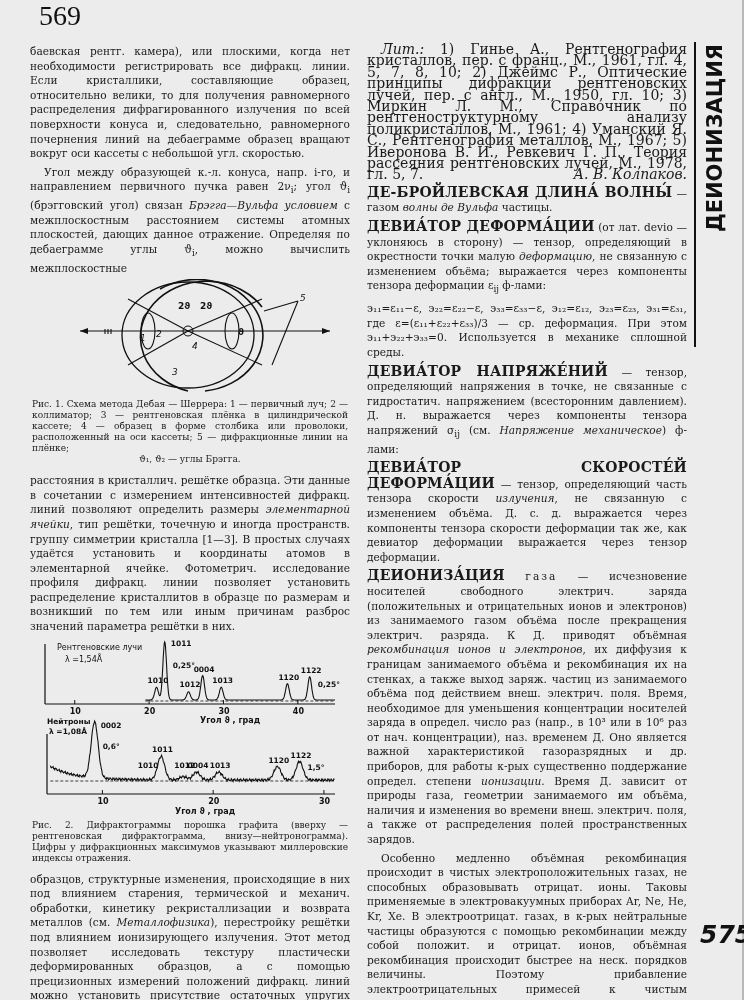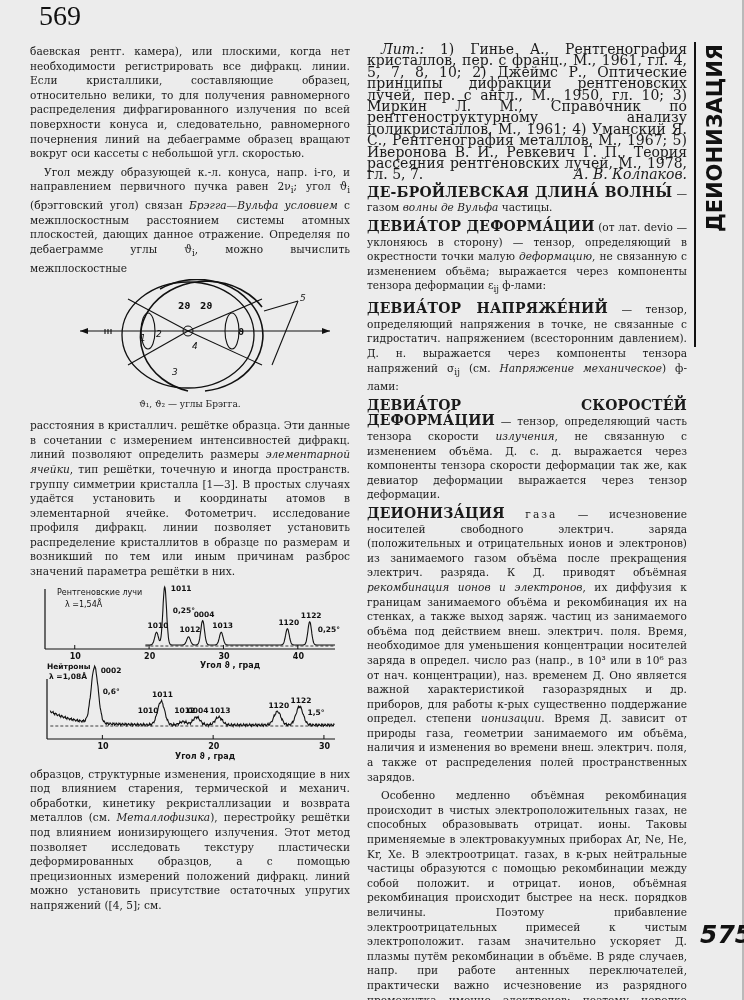--- a/index.html
+++ b/index.html
@@ -66,20 +66,21 @@
     <text x="100" y="62" font-size="9" font-style="italic">1</text>
     <text x="116" y="58" font-size="9" font-style="italic">2</text>
     <text x="132" y="96" font-size="9" font-style="italic">3</text>
     <text x="152" y="70" font-size="9" font-style="italic">4</text>
     <text x="260" y="22" font-size="9" font-style="italic">5</text>
     <text x="138" y="30" font-size="9" font-weight="bold">2ϑ</text>
     <text x="160" y="30" font-size="9" font-weight="bold">2ϑ</text>
     <text x="198" y="56" font-size="9" font-weight="bold">ϑ</text>
   </svg>
   <div class="caption">
+    <span>Рис. 1. Схема метода Дебая — Шеррера: 1 — первичный луч; 2 — коллиматор; 3 — рентгеновская плёнка в цилиндрической кассете; 4 — образец в форме столбика или проволоки, расположенный на оси кассеты; 5 — дифракционные линии на плёнке;</span>
     <span class="center">ϑ₁, ϑ₂ — углы Брэгга.</span>
   </div>
 
   <p><span>расстояния в кристаллич. решётке образца. Эти данные в сочетании с измерением интенсивностей дифракц. линий позволяют определить размеры </span><span class="it">элементарной ячейки</span><span>, тип решётки, точечную и иногда пространств. группу симметрии кристалла [1—3]. В простых случаях удаётся установить и координаты атомов в элементарной ячейке. Фотометрич. исследование профиля дифракц. линии позволяет установить распределение кристаллитов в образце по размерам и возникший по тем или иным причинам разброс значений параметра решётки в них.</span></p>
 
   <svg id="fig2" class="fig" width="310" height="180" viewBox="0 0 310 180">
     <g id="fig2-top">
         <line x1="10" y1="66" x2="300" y2="66" stroke="#111" stroke-width="1.2"></line>
         <line x1="10" y1="66" x2="10" y2="6" stroke="#111" stroke-width="1.2"></line>
         <line x1="39.74358974358974" y1="66" x2="39.74358974358974" y2="62" stroke="#111" stroke-width="1"></line>
@@ -124,29 +125,31 @@
         <text x="255.55384615384617" y="119.52" font-size="7.5" font-weight="bold">1122</text>
         <text x="272.55384615384617" y="131.836" font-size="7.5" font-weight="bold">1,5°</text>
       </g>
     <text x="22" y="12" font-size="8">Рентгеновские лучи</text>
     <text x="30" y="24" font-size="8">λ =1,54Å</text>
     <text x="12" y="86" font-size="7.5" font-weight="bold">Нейтроны</text>
     <text x="14" y="96" font-size="7.5" font-weight="bold">λ =1,08Å</text>
     <text x="165" y="85" font-size="8" font-weight="bold">Угол ϑ , град</text>
     <text x="140" y="176" font-size="8" font-weight="bold">Угол ϑ , град</text>
   </svg>
+  <div class="caption">Рис. 2. Дифрактограммы порошка графита (вверху — рентгеновская дифрактограмма, внизу—нейтронограмма). Цифры у дифракционных максимумов указывают миллеровские индексы отражения.</div>
 
   <p><span>образцов, структурные изменения, происходящие в них под влиянием старения, термической и механич. обработки, кинетику рекристаллизации и возврата металлов (см. </span><span class="it">Металлофизика</span><span>), перестройку решётки под влиянием ионизирующего излучения. Этот метод позволяет исследовать текстуру пластически деформированных образцов, а с помощью прецизионных измерений положений дифракц. линий можно установить присутствие остаточных упругих напряжений ([4, 5]; см. </span></p>
 
 </div>
 
 <div class="col col-right">
   <p class="small ind"><span class="it">Лит.:</span><span> 1) Гинье А., Рентгенография кристаллов, пер. с франц., М., 1961, гл. 4, 5, 7, 8, 10; 2) Джеймс Р., Оптические принципы дифракции рентгеновских лучей, пер. с англ., М., 1950, гл. 10; 3) Миркин Л. М., Справочник по рентгеноструктурному анализу поликристаллов, М., 1961; 4) Уманский Я. С., Рентгенография металлов, М., 1967; 5) Иверонова В. И., Ревкевич Г. П., Теория рассеяния рентгеновских лучей, М., 1978, гл. 5, 7.</span> <span class="it" style="float:right">А. В. Колпаков.</span></p>
   <p><span class="head">ДЕ-БРОЙЛЕВСКАЯ ДЛИНА́ ВОЛНЫ́</span><span> — газом </span><span class="it">волны де Вульфа</span><span> частицы.</span></p>
   <p><span class="head">ДЕВИА́ТОР ДЕФОРМА́ЦИИ</span><span> (от лат. devio — уклоняюсь в сторону) — тензор, определяющий в окрестности точки малую </span><span class="it">деформацию</span><span>, не связанную с изменением объёма; выражается через компоненты тензора деформации ε</span><sub>ij</sub><span> ф-лами:</span></p>
+  <p>э₁₁=ε₁₁−ε, э₂₂=ε₂₂−ε, э₃₃=ε₃₃−ε, э₁₂=ε₁₂, э₂₃=ε₂₃, э₃₁=ε₃₁, где ε=(ε₁₁+ε₂₂+ε₃₃)/3 — ср. деформация. При этом э₁₁+э₂₂+э₃₃=0. Используется в механике сплошной среды.</p>
   <p><span class="head">ДЕВИА́ТОР НАПРЯЖЕ́НИЙ</span><span> — тензор, определяющий напряжения в точке, не связанные с гидростатич. напряжением (всесторонним давлением). Д. н. выражается через компоненты тензора напряжений σ</span><sub>ij</sub><span> (см. </span><span class="it">Напряжение механическое</span><span>) ф-лами:</span></p>
   <p><span class="head">ДЕВИА́ТОР СКОРОСТЕ́Й ДЕФОРМА́ЦИИ</span><span> — тензор, определяющий часть тензора скорости </span><span class="it">излучения</span><span>, не связанную с изменением объёма. Д. с. д. выражается через компоненты тензора скорости деформации так же, как девиатор деформации выражается через тензор деформации.</span></p>
   <p><span class="head">ДЕИОНИЗА́ЦИЯ</span> <span class="sp">газа</span><span> — исчезновение носителей свободного электрич. заряда (положительных и отрицательных ионов и электронов) из занимаемого газом объёма после прекращения электрич. разряда. К Д. приводят объёмная </span><span class="it">рекомбинация ионов и электронов</span><span>, их диффузия к границам занимаемого объёма и рекомбинация их на стенках, а также выход заряж. частиц из занимаемого объёма под действием внеш. электрич. поля. Время, необходимое для уменьшения концентрации носителей заряда в определ. число раз (напр., в 10³ или в 10⁶ раз от нач. концентрации), наз. временем Д. Оно является важной характеристикой газоразрядных и др. приборов, для работы к-рых существенно поддержание определ. степени </span><span class="it">ионизации</span><span>. Время Д. зависит от природы газа, геометрии занимаемого им объёма, наличия и изменения во времени внеш. электрич. поля, а также от распределения полей пространственных зарядов.</span></p>
   <p class="ind">Особенно медленно объёмная рекомбинация происходит в чистых электроположительных газах, не способных образовывать отрицат. ионы. Таковы применяемые в электровакуумных приборах Ar, Ne, He, Kr, Xe. В электроотрицат. газах, в к-рых нейтральные частицы образуются с помощью рекомбинации между собой положит. и отрицат. ионов, объёмная рекомбинация происходит быстрее на неск. порядков величины. Поэтому прибавление электроотрицательных примесей к чистым электроположит. газам значительно ускоряет Д. плазмы путём рекомбинации в объёме. В ряде случаев, напр. при работе антенных переключателей, практически важно исчезновение из разрядного промежутка именно электронов; поэтому нередко практич. значение имеет не время полной Д. разрядного промежутка, а время его деэлектронизации, т. е. время исчезновения свободных электронов. Это время сокращают прибавлением к основному газу электроотрицат. примесей.</p>
 
 </div>
 
 <div class="sidebar-rule"></div>
 <div class="sidebar-word">ДЕИОНИЗАЦИЯ</div>
 <div class="page-num-bottom">575</div>

